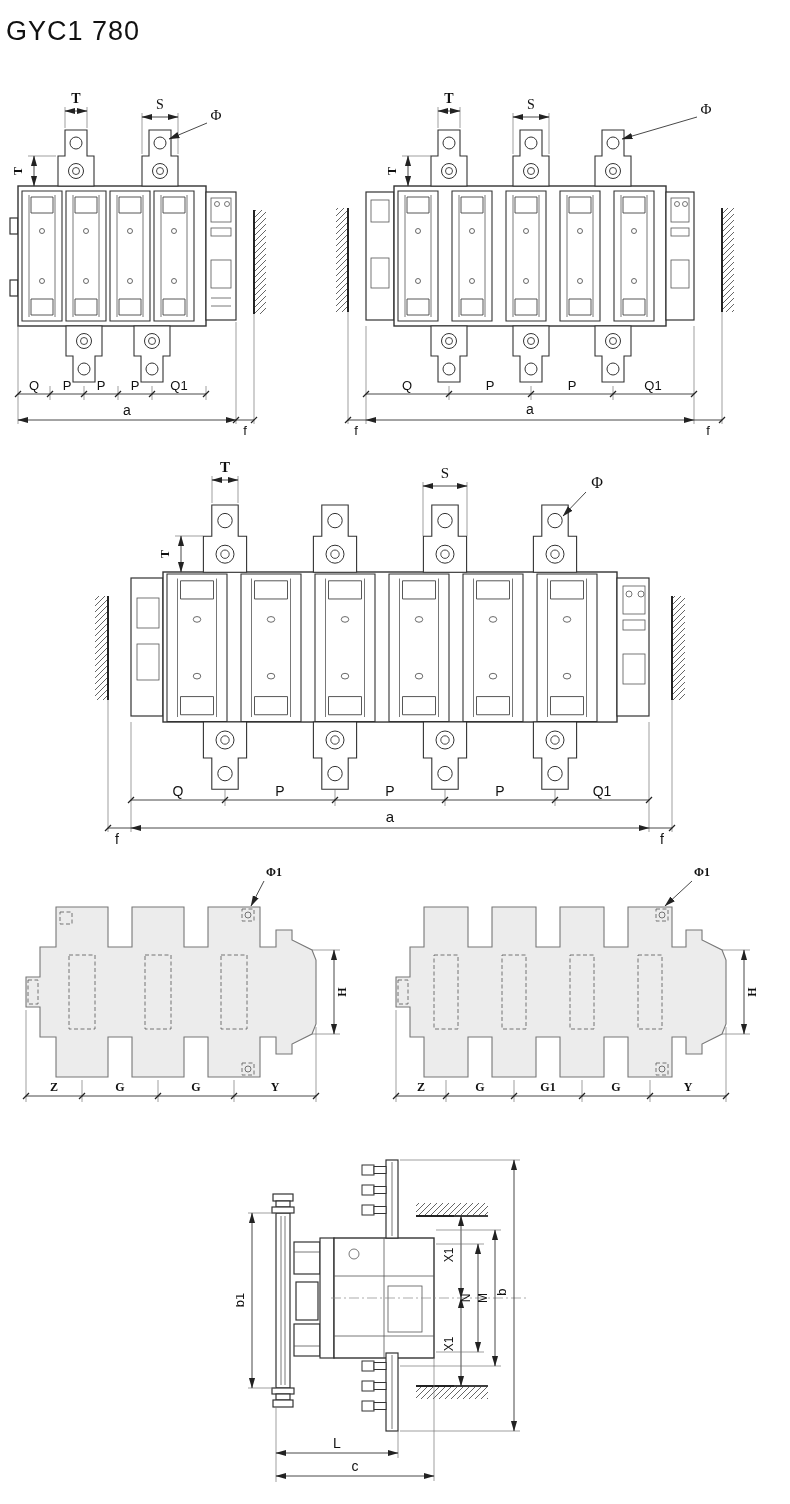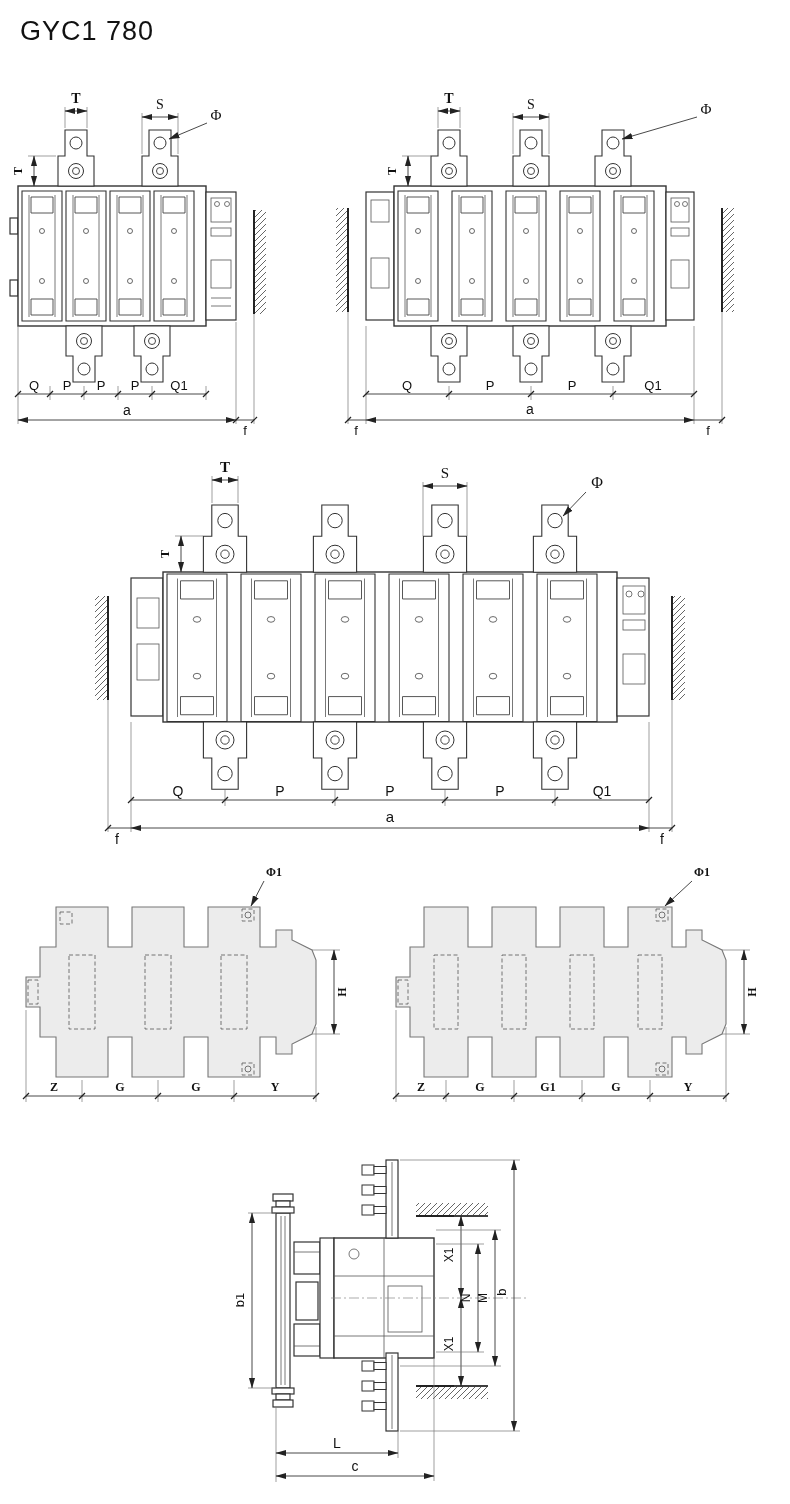--- a/index.html
+++ b/index.html
@@ -1,18 +1,18 @@
 <!DOCTYPE html>
 <html><head>
 <meta charset="utf-8">
 <style>
   html,body { margin:0; padding:0; background:#fff; }
   .page { position:relative; width:790px; height:1504px; background:#fff; overflow:hidden;
           font-family:"Liberation Sans","DejaVu Sans",sans-serif; }
-  .title { position:absolute; left:20px; top:16px; font-size:27px; letter-spacing:1px; color:#111; }
+  .title { position:absolute; left:6px; top:16px; font-size:27px; letter-spacing:1px; color:#111; }
   .view { position:absolute; }
   svg { display:block; }
   svg text { fill:#111; }
   .ol   { fill:#fff; stroke:#333; stroke-width:1.2; }
   .olh  { fill:#fff; stroke:#333; stroke-width:1.4; }
   .thin { fill:none; stroke:#555; stroke-width:0.8; }
   .dim  { fill:none; stroke:#333; stroke-width:0.9; }
   .ext  { fill:none; stroke:#777; stroke-width:0.7; }
   .tick { stroke:#222; stroke-width:1.2; }
   .edge { stroke:#222; stroke-width:2; }

